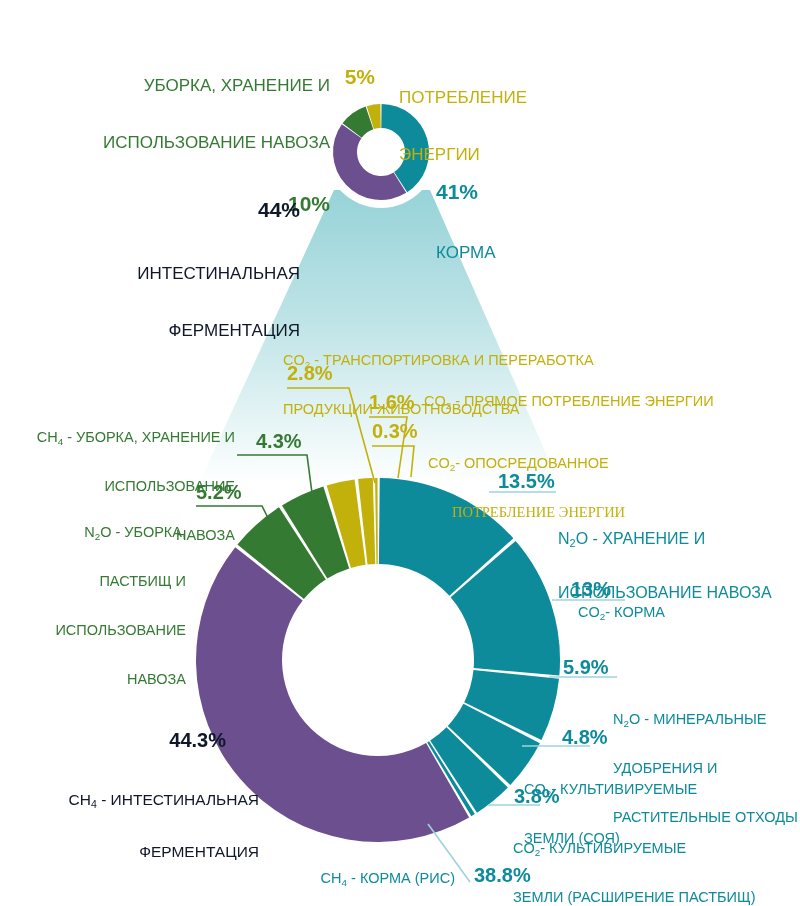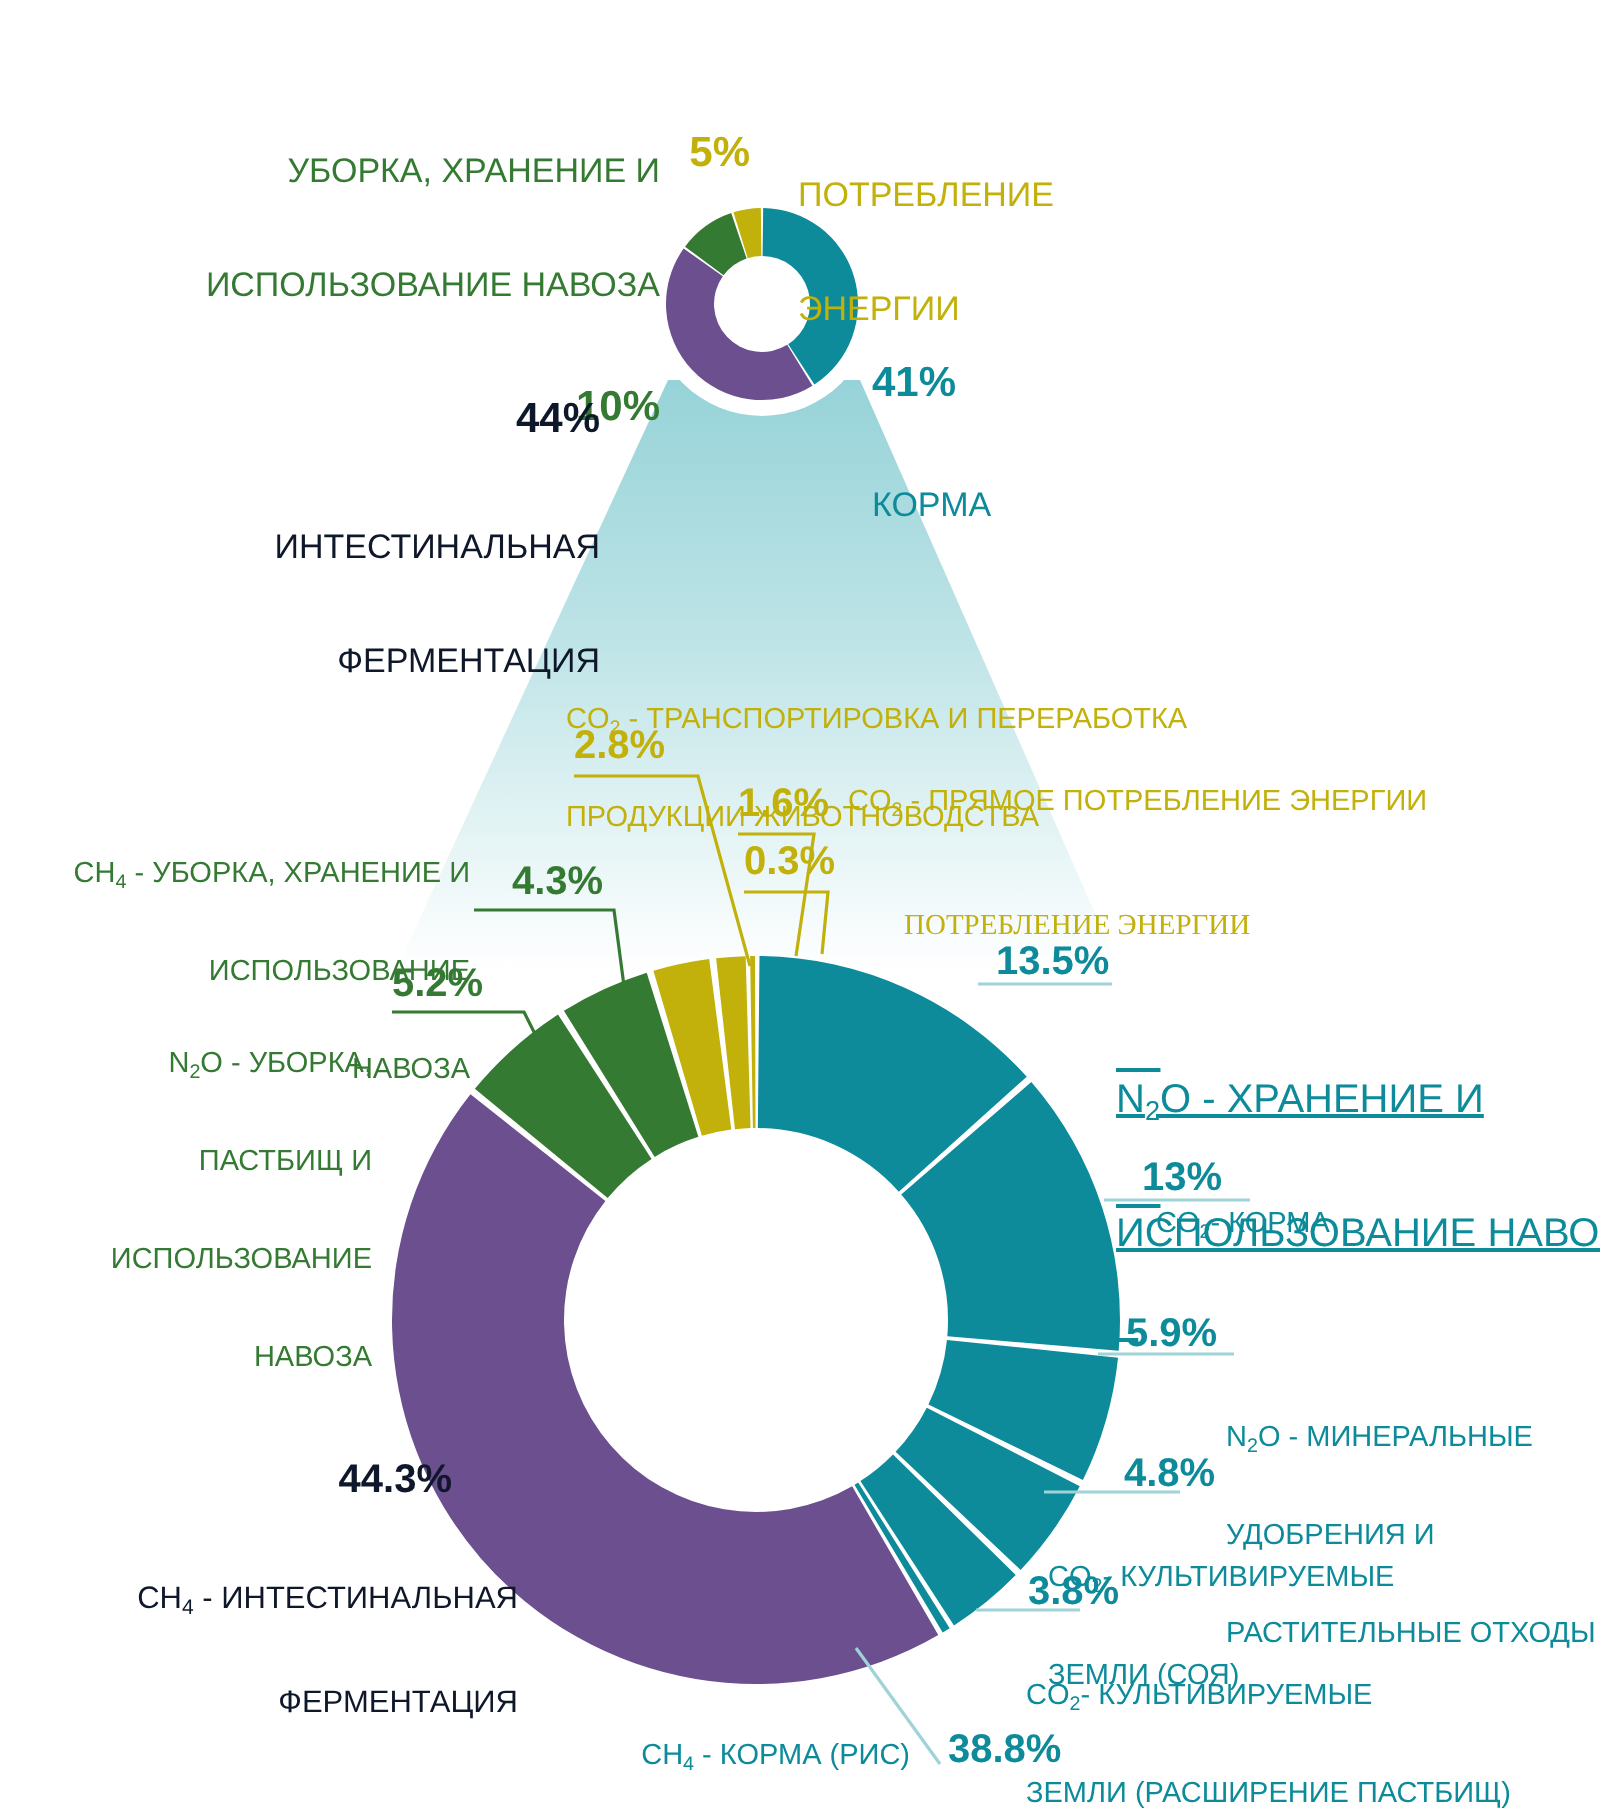--- a/index.html
+++ b/index.html
@@ -102,40 +102,41 @@
     <div>CO<sub>2</sub> - ТРАНСПОРТИРОВКА И ПЕРЕРАБОТКА</div>
     <div>ПРОДУКЦИИ ЖИВОТНОВОДСТВА</div>
   </div>
   <div class="lbl left pct t-yellow" style="left:287px;top:362px;font-size:20px;">2.8%</div>
 
   <div class="lbl left pct t-yellow" style="left:369px;top:391px;font-size:20px;">1.6%</div>
   <div class="lbl left t-yellow" style="left:424px;top:393px;width:330px;font-size:14.5px;">CO<sub>2</sub> - ПРЯМОЕ ПОТРЕБЛЕНИЕ ЭНЕРГИИ</div>
 
   <div class="lbl left pct t-yellow" style="left:372px;top:420px;font-size:20px;">0.3%</div>
   <div class="lbl left t-yellow" style="left:428px;top:423px;width:300px;font-size:14.5px;">
+    <div>CO<sub>2</sub>- ОПОСРЕДОВАННОЕ</div>
     <div style="padding-left:24px;font-family:Liberation Serif, serif;">ПОТРЕБЛЕНИЕ ЭНЕРГИИ</div>
   </div>
 
   <div class="lbl right t-green" style="left:10px;top:397px;width:225px;font-size:14.5px;">
     <div>CH<sub>4</sub> - УБОРКА, ХРАНЕНИЕ И</div>
     <div>ИСПОЛЬЗОВАНИЕ</div>
     <div>НАВОЗА</div>
   </div>
   <div class="lbl left pct t-green" style="left:256px;top:430px;font-size:20px;">4.3%</div>
 
   <div class="lbl left pct t-green" style="left:196px;top:481px;font-size:20px;">5.2%</div>
   <div class="lbl right t-green" style="left:10px;top:492px;width:176px;font-size:14.5px;">
     <div>N<sub>2</sub>O - УБОРКА,</div>
     <div>ПАСТБИЩ И</div>
     <div>ИСПОЛЬЗОВАНИЕ</div>
     <div>НАВОЗА</div>
   </div>
 
   <div class="lbl left pct t-teal" style="left:498px;top:470px;font-size:20px;">13.5%</div>
-  <div class="lbl left t-teal" style="left:558px;top:494px;width:240px;font-size:20px;text-decoration:underline;">
+  <div class="lbl left t-teal" style="left:558px;top:494px;width:240px;font-size:16px;">
     <div>N<sub>2</sub>O - ХРАНЕНИЕ И</div>
     <div>ИСПОЛЬЗОВАНИЕ НАВОЗА</div>
   </div>
 
   <div class="lbl left pct t-teal" style="left:571px;top:578px;font-size:20px;">13%</div>
   <div class="lbl left t-teal" style="left:578px;top:604px;width:220px;font-size:14.5px;">CO<sub>2</sub>- КОРМА</div>
 
   <div class="lbl left pct t-teal" style="left:563px;top:656px;font-size:20px;">5.9%</div>
   <div class="lbl left t-teal" style="left:613px;top:679px;width:190px;font-size:14.5px;">
     <div>N<sub>2</sub>O - МИНЕРАЛЬНЫЕ</div>

